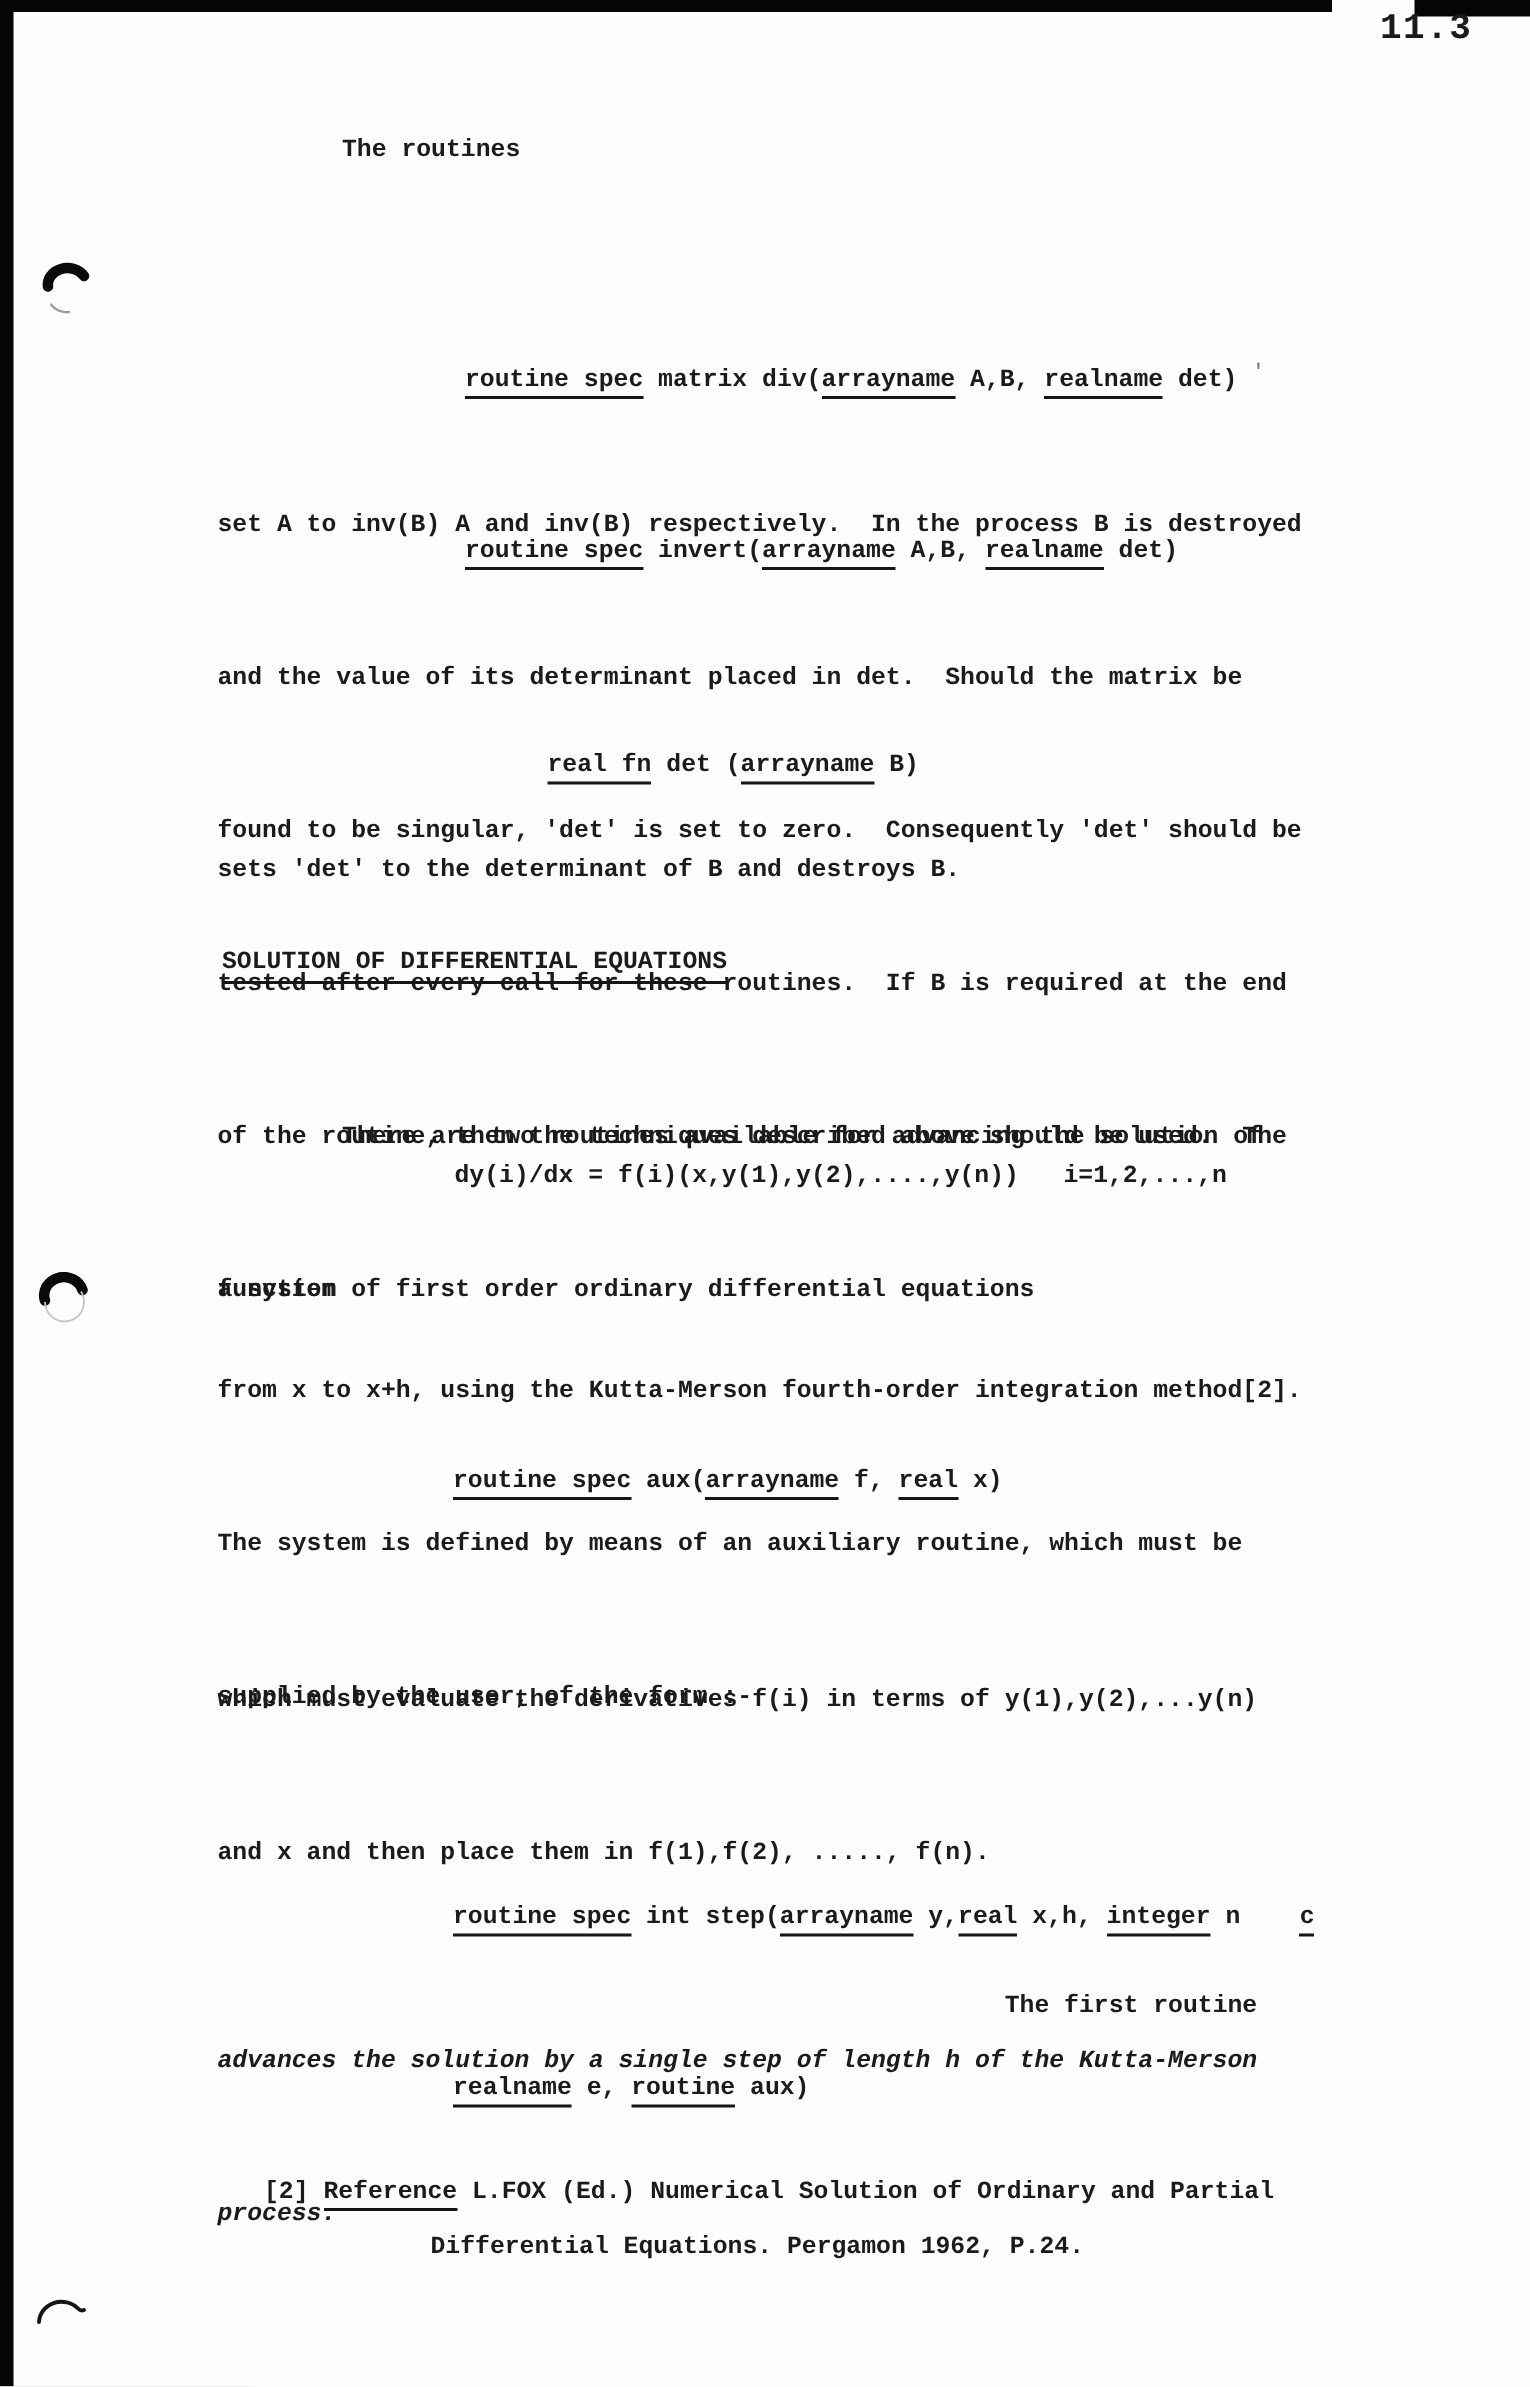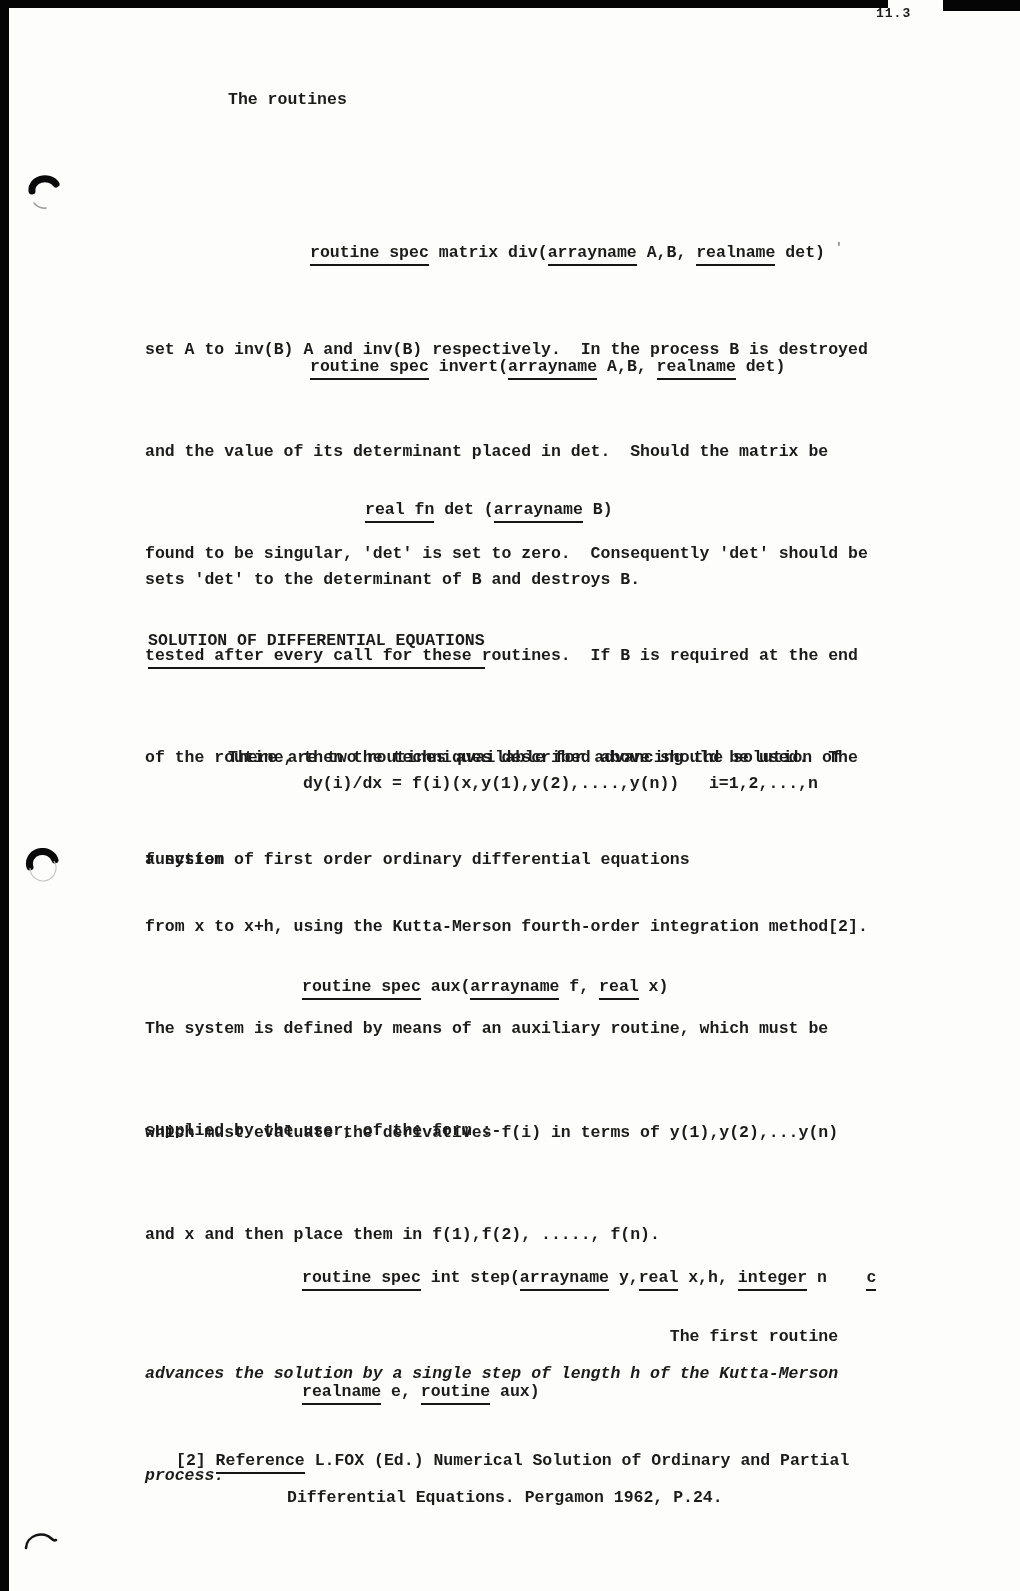--- a/index.html
+++ b/index.html
@@ -16,22 +16,22 @@
   }
   .edge { position: absolute; background: #050505; }
   .edge.top-a   { left: 0;    top: 0; width: 888px; height: 8px; }
   .edge.top-b   { left: 943px; top: 0; width: 77px;  height: 11px; }
   .edge.left-a  { left: 0;    top: 0; width: 9px;   height: 1591px; }
   .block { position: absolute; white-space: pre; }
   .para  { line-height: 34px; }
   .line  { height: 34px; }
   .indent { padding-left: 83px; text-align: right; }
   .u { border-bottom: 2.5px solid #161616; padding-bottom: 2px; }
-  .heading .u-full { border-bottom: 2.5px solid #161616; padding-bottom: 17px; }
-  .pagenum { font-size: 13px; letter-spacing: 1px; }
+  .heading .u-full { border-bottom: 2.5px solid #161616; padding-bottom: 4px; }
+  .pagenum { font-size: 24px; letter-spacing: 1px; margin-left: 44px; }
   .spec { line-height: 38px; }
   .spec .specline { height: 38px; }
   .stray { opacity: .55; font-size: 13px; position: relative; top: -6px; margin-left: 10px; }
   .mark { position: absolute; }
 </style>
 </head>
 <body>
 
 <div class="page">
 

